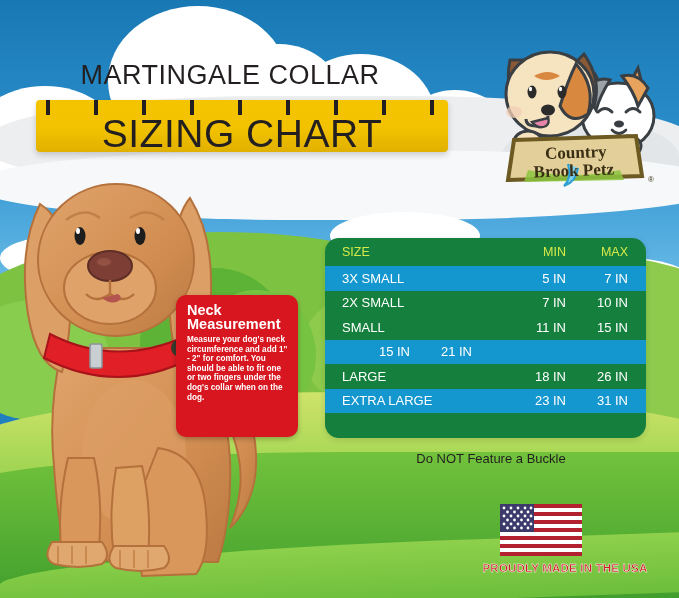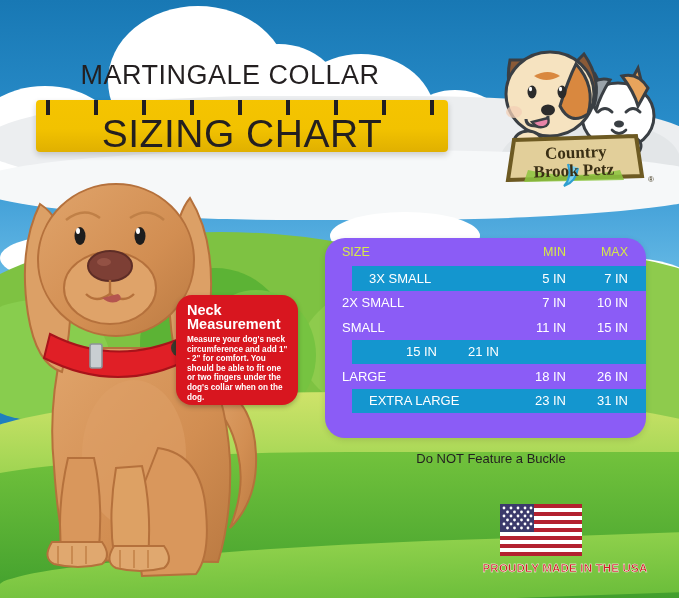--- a/index.html
+++ b/index.html
@@ -105,47 +105,47 @@
   
   .dog{position:absolute;left:8px;top:168px;width:330px;height:412px;}
   .dog svg{display:block;}
 
   
   .pointer{
     position:absolute;left:146px;top:296px;width:70px;height:22px;
     overflow:visible;
   }
   .callout{
-    position:absolute;left:176px;top:295px;width:122px;height:110px;
-    background:#d8161f;border-radius:16px;
+    position:absolute;left:176px;top:295px;width:122px;height:142px;
+    background:#d8161f;border-radius:10px;
     box-shadow:0 2px 5px rgba(0,0,0,.25);
     padding:8px 9px 6px 11px;box-sizing:border-box;
     color:#ffffff;
   }
   .callout h3{
     margin:0 0 4px 0;font-size:14.5px;line-height:14px;font-weight:bold;
   }
   .callout p{
     margin:0;font-size:8.2px;line-height:9.6px;font-weight:bold;
   }
 
   
   .sizetable{
     position:absolute;left:325px;top:238px;width:321px;height:200px;
-    background:#8b5cf6;border-radius:20px;
+    background:#15803d;border-radius:14px;
     overflow:hidden;
     box-shadow:0 2px 6px rgba(0,0,0,.12);
   }
   .srow{
     display:flex;align-items:center;height:24.5px;
     padding:0 18px 0 17px;box-sizing:border-box;
     font-size:13px;color:#ffffff;
   }
   .srow.head{height:28px;color:#d6e84a;font-size:12.5px;}
-  .srow.alt{background:#1496cf;margin-left:27px;}
+  .srow.alt{background:#1496cf;}
   .c-size{flex:1;text-align:left;}
   .c-min{width:68px;text-align:right;}
   .c-max{width:62px;text-align:right;}
 
   
   .note{
     position:absolute;left:336px;top:450px;width:310px;
     text-align:center;color:#231f20;
     font-size:13px;line-height:17px;
   }

